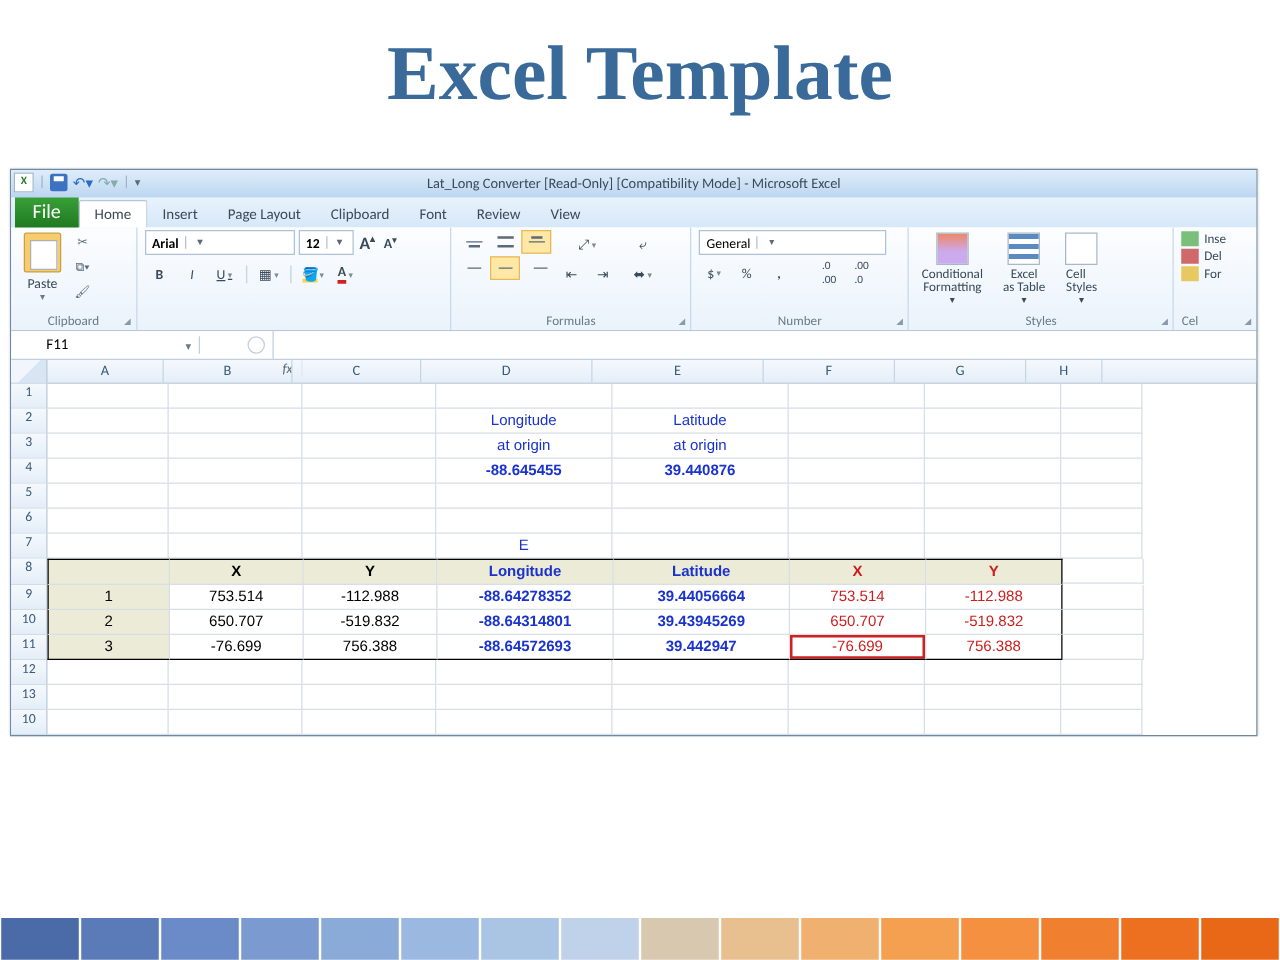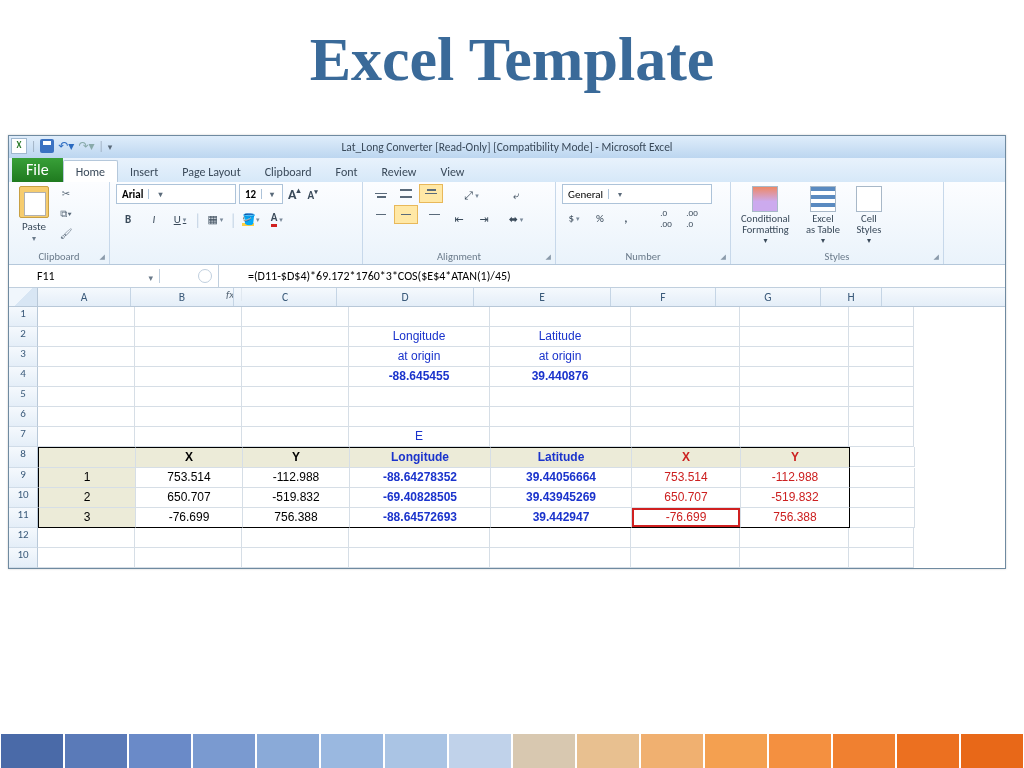--- a/index.html
+++ b/index.html
@@ -200,21 +200,21 @@
           <div style="display:flex;gap:1px">
             <span class="rb-btn">⇤</span>
             <span class="rb-btn">⇥</span>
           </div>
         </div>
         <div style="display:flex;flex-direction:column;gap:2px;margin-left:4px">
           <span class="rb-btn">⤶</span>
           <span class="rb-btn dd">⬌</span>
         </div>
       </div>
-      <div class="grp-label">Alignment</div>
+      <div class="grp-label">Formulas</div>
     </div>
 
     <div class="grp" style="width:162px">
       <div>
         <div class="combo" style="width:148px">
             <span>General</span>
             <span class="dd">▾</span>
           </div>
         <div class="number-row1">
           <span class="rb-btn dd">$</span>
@@ -237,35 +237,51 @@
             <div style="font-size:8px">▾</div>
         </div>
         <div class="big-btn">
           <div class="ic" style="background:repeating-linear-gradient(#5a8ac0 0 4px,#fff 4px 8px);border:1px solid #a8b8c8"></div>
           <div style="white-space:pre-line;text-align:center;line-height:11px">Excel
 as Table</div>
             <div style="font-size:8px">▾</div>
         </div>
         <div class="big-btn">
           <div class="ic" style="background:#fff;border:1px solid #a8b8c8"></div>
-          <div style="white-space:pre-line;text-align:center;line-height:11px">Cell
+          <div style="white-space:pre-line;line-height:11px">Cell
 Styles</div>
             <div style="font-size:8px">▾</div>
         </div>
       </div>
       <div class="grp-label">Styles</div>
     </div>
 
+    <div class="grp" style="width:54px;border-right:none">
+      <div class="cells-side">
+        <div>
+            <span class="mini-ic" style="background:#7ac07a"></span>
+            <span>Inse</span>
+          </div>
+        <div>
+            <span class="mini-ic" style="background:#d06a6a"></span>
+            <span>Del</span>
+          </div>
+        <div>
+            <span class="mini-ic" style="background:#e8c860"></span>
+            <span>For</span>
+          </div>
+      </div>
+      <div class="grp-label" style="text-align:left">Cel</div>
+    </div>
   </div>
 
   <div class="formula-bar">
     <div class="name-box">F11</div>
     <div class="fx-spacer"><span></span></div>
     <div class="fx-ico">fx</div>
-    <div style="flex:1;padding-left:2px">=(D11-$D$4)*69.172*1760*3*COS($E$4*ATAN(1)/45)</div>
   </div>
 
   <div class="sheet">
     <div class="colhdr-row">
       <div class="corner"></div>
       <div class="colhdr cw-A">A</div>
       <div class="colhdr cw-B">B</div>
       <div class="colhdr cw-C">C</div>
       <div class="colhdr cw-D">D</div>
       <div class="colhdr cw-E">E</div>
@@ -371,39 +387,50 @@
       <div class="cell cw-E blue-b">39.44056664</div>
       <div class="cell cw-F red">753.514</div>
       <div class="cell cw-G red br">-112.988</div>
       <div class="cell cw-H"></div>
       </div>
     <div class="row">
         <div class="rowhdr">10</div>
       <div class="cell cw-A khaki bl">2</div>
       <div class="cell cw-B">650.707</div>
       <div class="cell cw-C">-519.832</div>
-      <div class="cell cw-D blue-b">-69.40828505</div>
+      <div class="cell cw-D blue-b">-88.64314801</div>
       <div class="cell cw-E blue-b">39.43945269</div>
       <div class="cell cw-F red">650.707</div>
       <div class="cell cw-G red br">-519.832</div>
       <div class="cell cw-H"></div>
       </div>
     <div class="row">
         <div class="rowhdr">11</div>
       <div class="cell cw-A khaki bl bb">3</div>
       <div class="cell cw-B bb">-76.699</div>
       <div class="cell cw-C bb">756.388</div>
       <div class="cell cw-D blue-b bb">-88.64572693</div>
       <div class="cell cw-E blue-b bb">39.442947</div>
       <div class="cell cw-F red bb active-outline">-76.699</div>
       <div class="cell cw-G red bb br">756.388</div>
       <div class="cell cw-H"></div>
       </div>
     <div class="row">
         <div class="rowhdr">12</div>
+        <div class="cell cw-A"></div>
+        <div class="cell cw-B"></div>
+        <div class="cell cw-C"></div>
+        <div class="cell cw-D"></div>
+        <div class="cell cw-E"></div>
+        <div class="cell cw-F"></div>
+        <div class="cell cw-G"></div>
+        <div class="cell cw-H"></div>
+      </div>
+    <div class="row">
+        <div class="rowhdr">13</div>
         <div class="cell cw-A"></div>
         <div class="cell cw-B"></div>
         <div class="cell cw-C"></div>
         <div class="cell cw-D"></div>
         <div class="cell cw-E"></div>
         <div class="cell cw-F"></div>
         <div class="cell cw-G"></div>
         <div class="cell cw-H"></div>
       </div>
     <div class="row">

